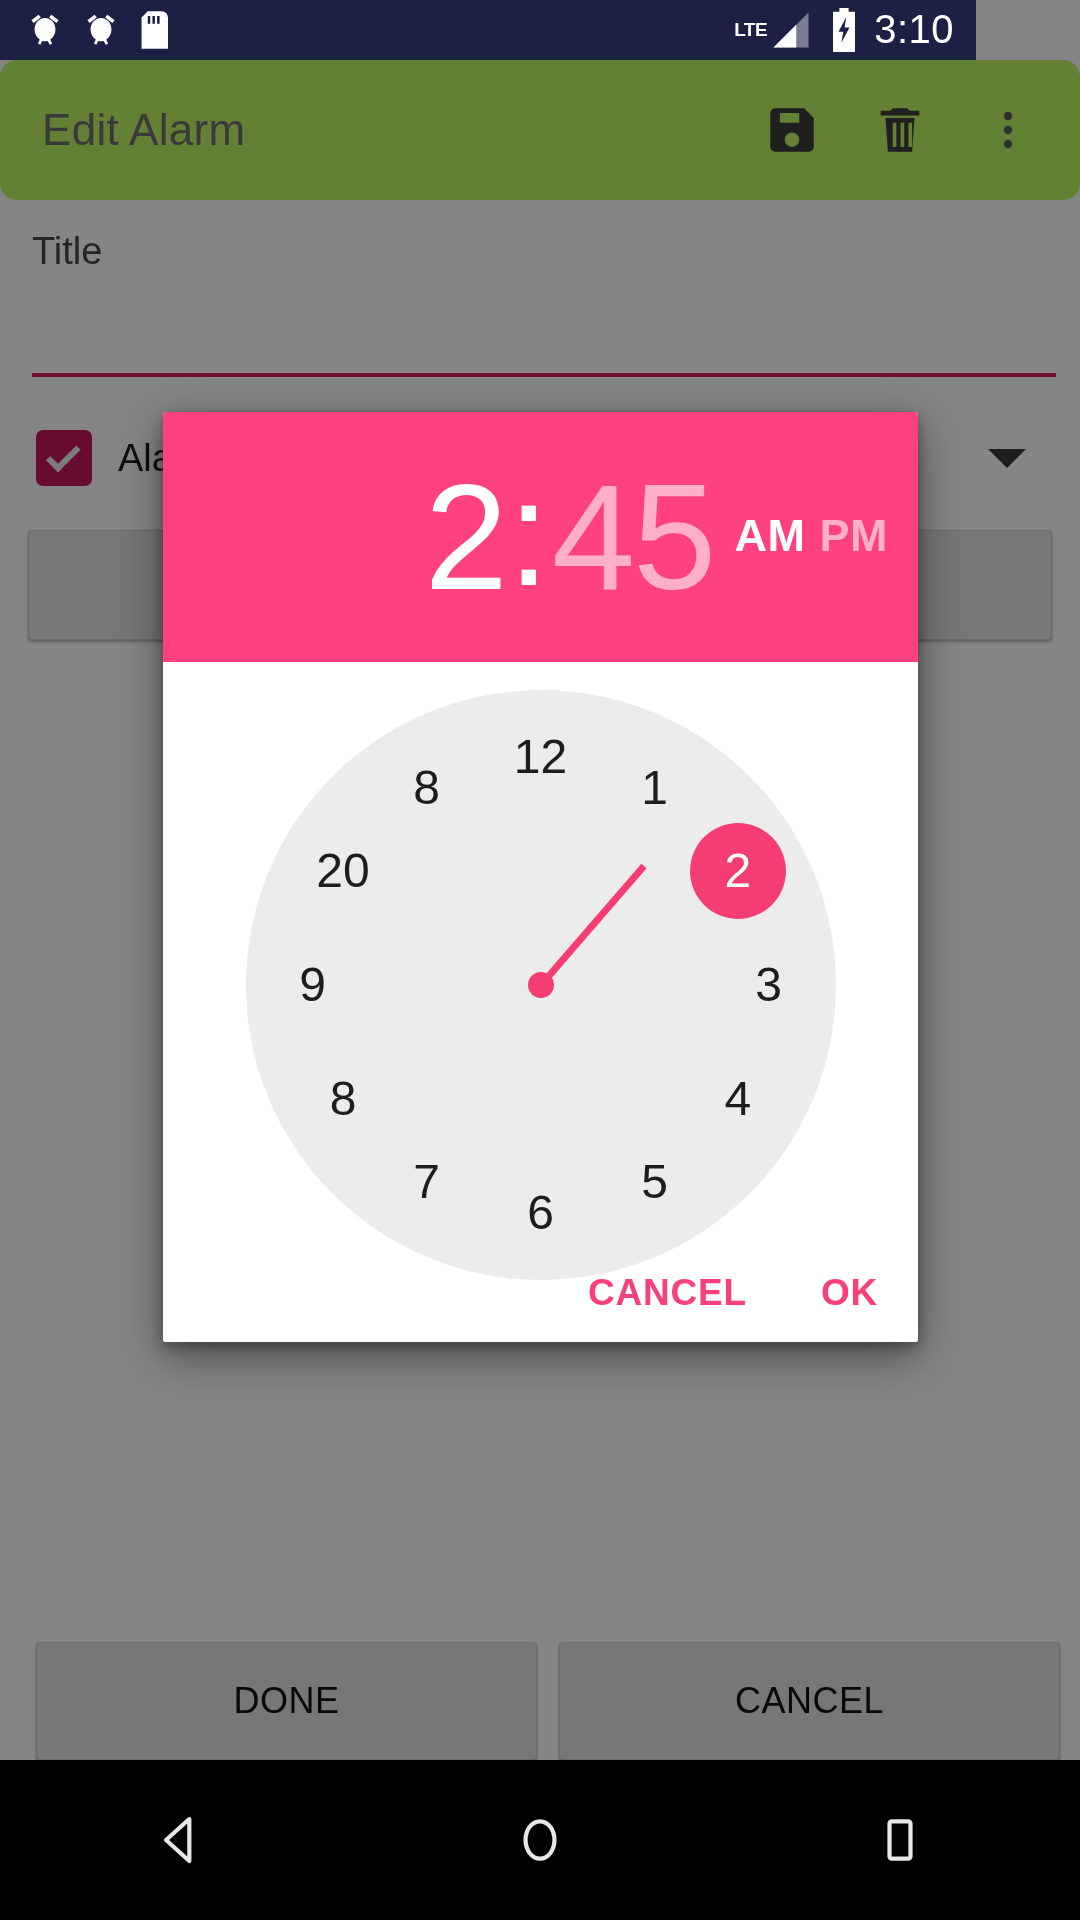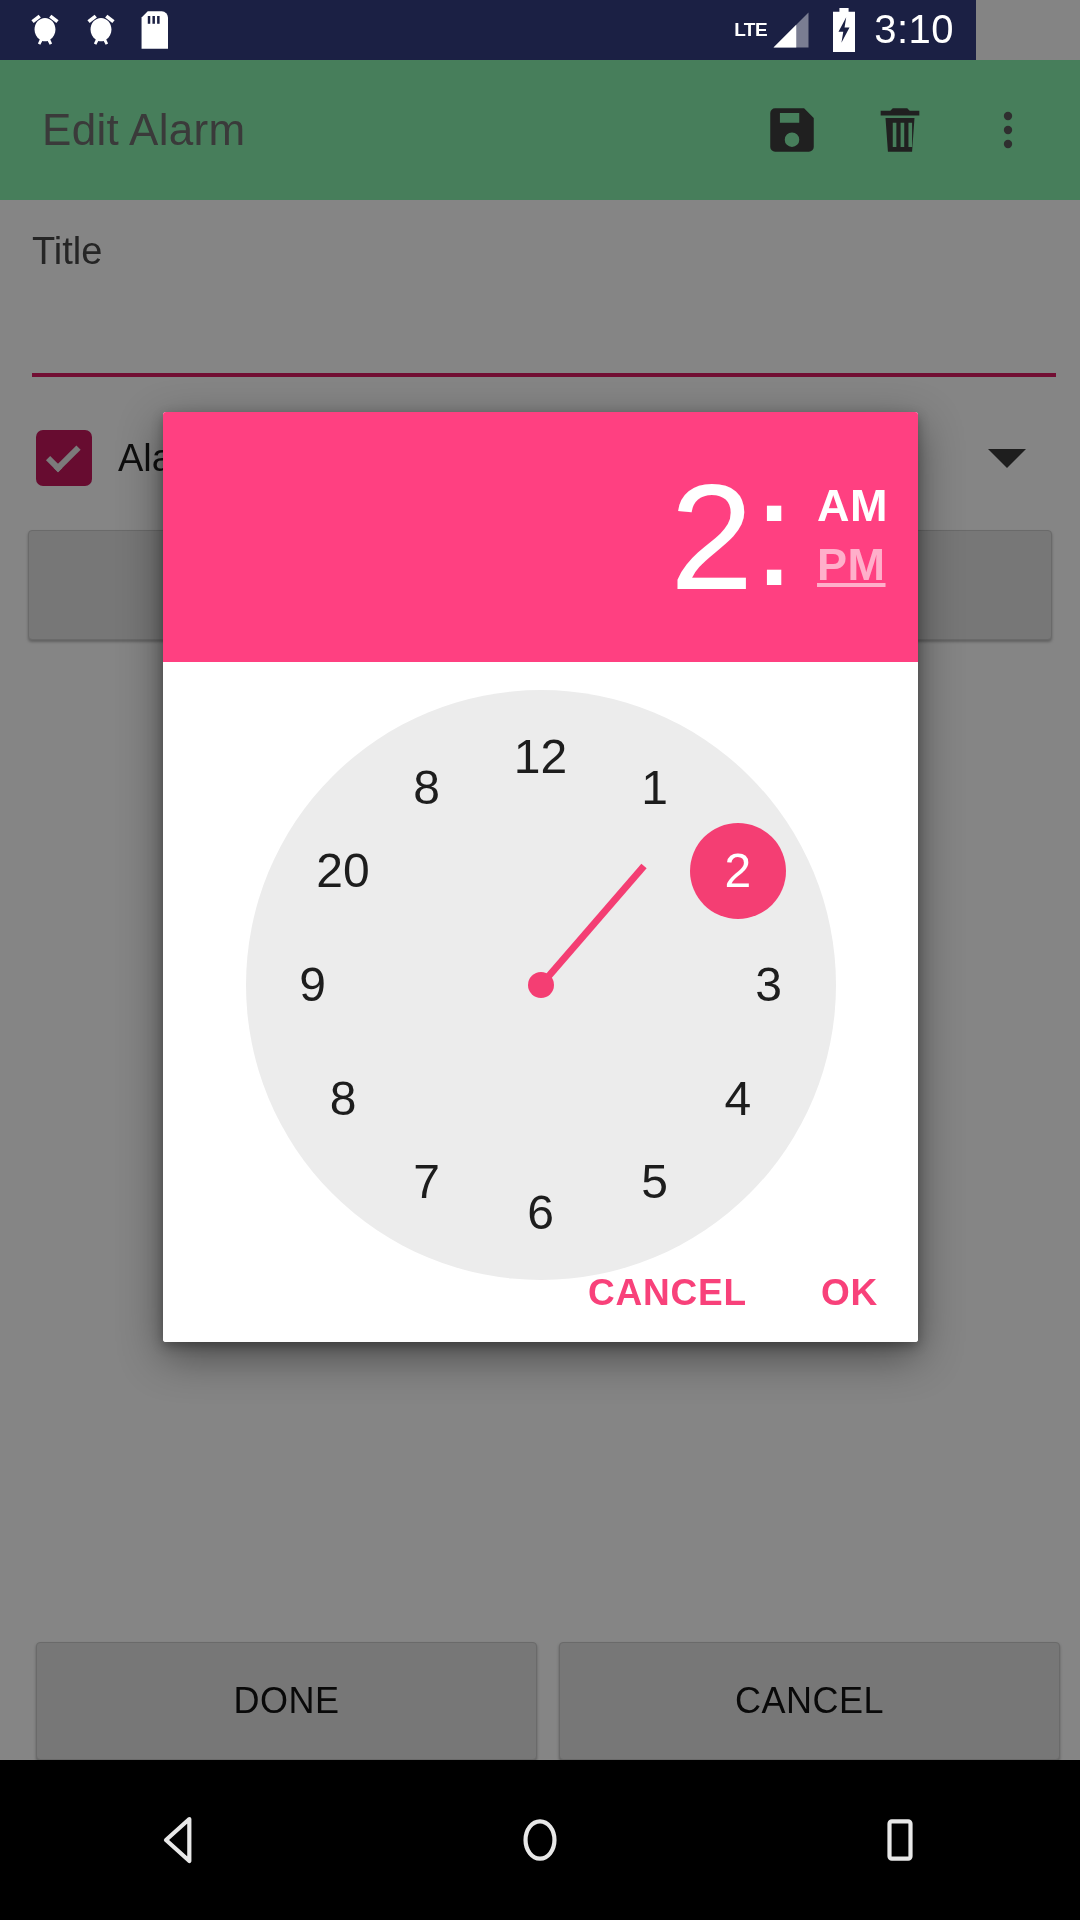--- a/index.html
+++ b/index.html
@@ -67,25 +67,26 @@
     letter-spacing: -0.5px;
     margin-bottom: 12px;
   }
 
   
   #app-bar {
     position: absolute;
     top: 60px; left: 0;
     width: 1080px;
     height: 140px;
-    background: #86efac;
+    background: #bef264;
     display: flex;
     align-items: center;
     box-sizing: border-box;
     padding: 0 26px 0 42px;
+    border-radius: 17px;
   }
   #app-title {
     color: #6e6e6e;
     font-size: 44px;
     letter-spacing: 0.3px;
   }
   .bar-actions {
     margin-left: auto;
     display: flex;
     align-items: center;
@@ -258,34 +259,34 @@
   .colon {
     font-size: 150px;
     line-height: 1;
     color: #ffffff;
     margin: 0 2px;
     position: relative;
     top: -4px;
   }
   #ampm-col {
     display: flex;
-    flex-direction: column;
+    flex-direction: row;
     justify-content: center;
     margin-left: 20px;
     gap: 14px;
     padding-bottom: 4px;
   }
   .ampm {
     font-size: 45px;
     line-height: 1;
     font-weight: bold;
     letter-spacing: .5px;
   }
   .ampm.on  { color: #ffffff; }
-  .ampm.off { color: rgba(255,255,255,.58); text-decoration: underline; }
+  .ampm.off { color: rgba(255,255,255,.58); }
 
   #dialog-body {
     position: relative;
     height: 680px;
     background: #ffffff;
   }
 
   #clock-face {
     position: absolute;
     left: 50%;
@@ -437,20 +438,21 @@
       <div class="sb-clock">3:10</div>
     </div>
   </div>
 
   <div id="dialog">
 
     <div id="dialog-header">
       <div id="time-display">
         <span class="big-num">2</span>
         <span class="colon">:</span>
+        <span class="big-num dim">45</span>
         <div id="ampm-col">
           <span class="ampm on">AM</span>
           <span class="ampm off">PM</span>
         </div>
       </div>
     </div>
 
     <div id="dialog-body">
       <div id="clock-face">
         <svg width="590" height="590" viewBox="0 0 590 590" style="position:absolute;left:0;top:0;">

